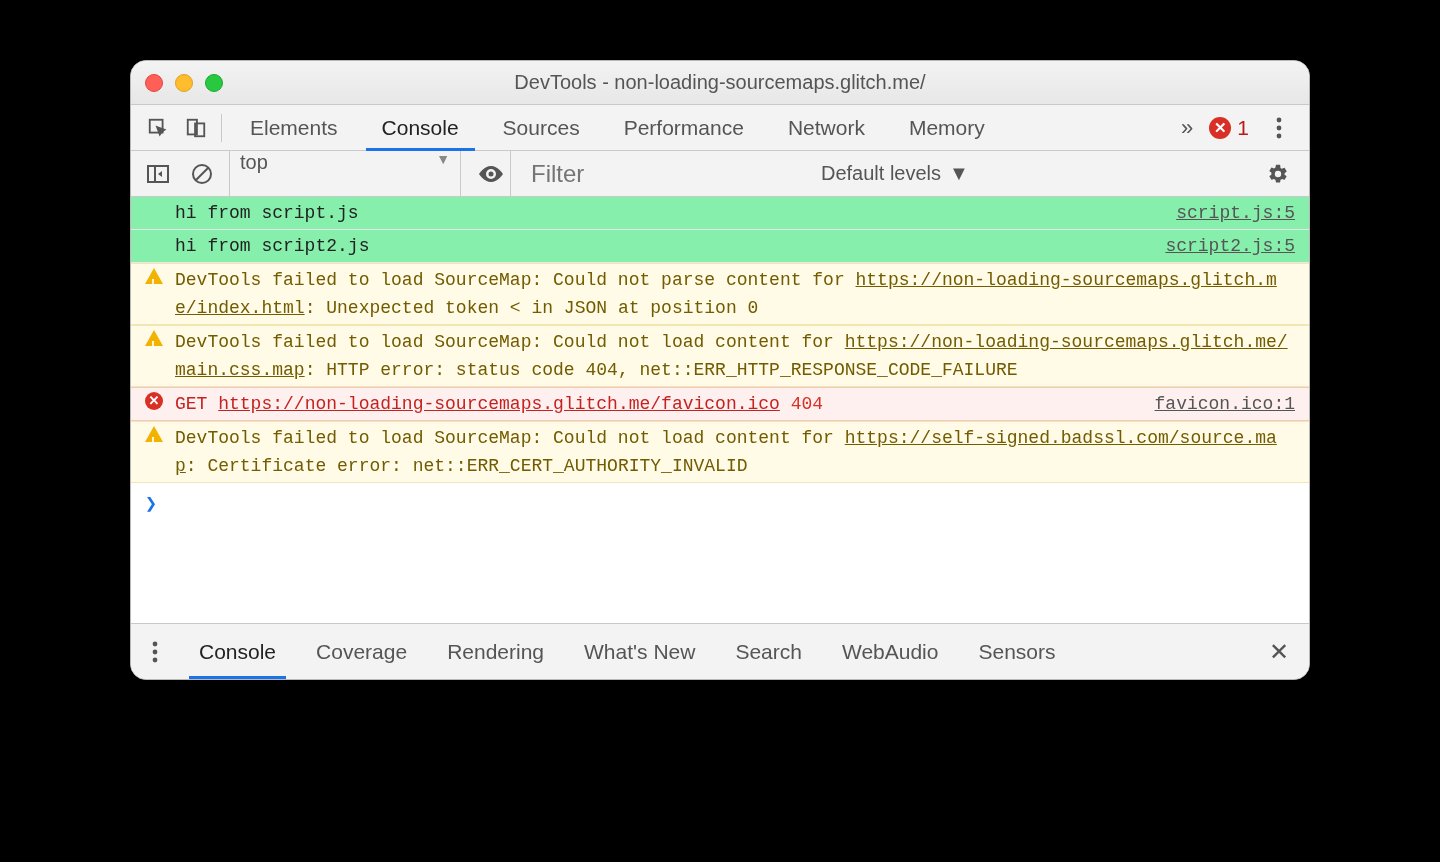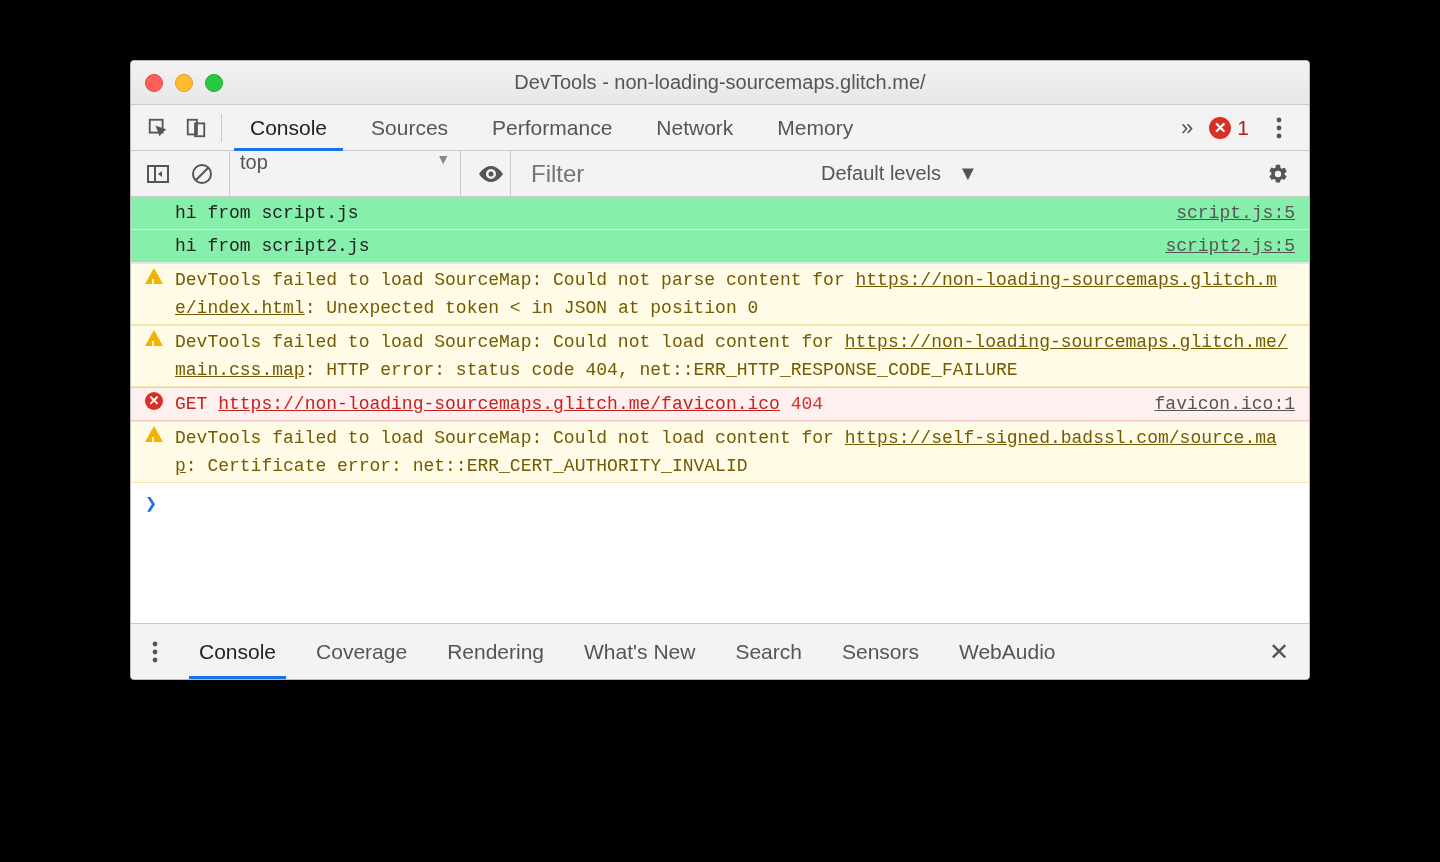--- a/index.html
+++ b/index.html
@@ -6,21 +6,21 @@
   body {
     background:#000;
     width:1440px; height:862px;
     font-family: -apple-system, BlinkMacSystemFont, "Helvetica Neue", Arial, sans-serif;
     display:flex; align-items:flex-start; justify-content:center;
     padding-top:60px;
   }
   .window {
     width:1180px; height:620px;
     background:#fff;
-    border-radius:4px;
+    border-radius:16px;
     box-shadow:0 30px 80px rgba(0,0,0,0.5), 0 0 1px rgba(0,0,0,0.4);
     overflow:hidden;
     display:flex; flex-direction:column;
     border:1px solid #b8b8b8;
   }
   
   .titlebar {
     height:44px;
     background:linear-gradient(#f3f3f3,#e7e7e7);
     border-bottom:1px solid #c9c9c9;
@@ -60,21 +60,21 @@
   .consolebar {
     height:46px; background:#f3f3f3; border-bottom:1px solid #c9c9c9;
     display:flex; align-items:center; padding:0 10px; gap:10px; font-size:20px; color:#555;
   }
   .cbtn {width:34px; height:34px; display:flex; align-items:center; justify-content:center; cursor:pointer;}
   .context {display:flex; align-items:flex-start; gap:6px; padding:0 10px; cursor:pointer; height:100%; flex:0 0 232px; border-right:1px solid #c9c9c9; border-left:1px solid #c9c9c9;}
   .context .tri{font-size:14px;color:#888;}
   .eye{width:40px; display:flex;align-items:center;justify-content:center; border-right:1px solid #c9c9c9; height:100%;}
   .filter {flex:0 0 280px; padding:0 10px;}
   .filter input{width:100%; border:none; background:transparent; font-size:24px; color:#333; outline:none;}
-  .levels{display:flex; align-items:center; gap:17px; cursor:pointer; padding:0 10px;}
+  .levels{display:flex; align-items:center; gap:8px; cursor:pointer; padding:0 10px;}
   .gear{margin-left:auto; padding:0 10px; cursor:pointer;}
   
   .logs { flex:1; overflow:auto; font-family: Menlo, Consolas, "Courier New", monospace; font-size:18px; line-height:28px;}
   .row { display:flex; border-bottom:1px solid #e8e8e8; padding:2px 14px 2px 44px; position:relative;}
   .row .ic { position:absolute; left:14px; top:4px; width:20px; height:20px;}
   .row .msg { flex:1; white-space:normal; word-break:break-all; }
   .row .src { color:#555; text-decoration:underline; cursor:pointer; white-space:nowrap; padding-left:20px;}
   .row.log { background:#86efac; color:#222;}
   .row.warn { background:#fffbe6; color:#725b00;}
   .row.warn { border-top:1px solid #f1e7b0; border-bottom:1px solid #f1e7b0;justify-content:flex-end;}
@@ -121,20 +121,21 @@
         </svg>
     </div>
     <div class="iconbtn">
       <svg width="22" height="22" viewBox="0 0 24 24" fill="none" stroke="#555" stroke-width="2">
           <rect x="3" y="3" width="10" height="16"></rect>
           <rect x="11" y="7" width="10" height="14"></rect>
         </svg>
     </div>
     <div class="sep"></div>
 
+    <div class="tab">Elements</div>
     <div class="tab active">Console</div>
     <div class="tab">Sources</div>
     <div class="tab">Performance</div>
     <div class="tab">Network</div>
     <div class="tab">Memory</div>
 
     <div class="right">
       <div class="chev">»</div>
       <div class="errbadge">
         <div class="circ">✕</div>
@@ -246,18 +247,18 @@
           <circle cx="3" cy="3" r="2.4"></circle>
           <circle cx="3" cy="11" r="2.4"></circle>
           <circle cx="3" cy="19" r="2.4"></circle>
         </svg>
     </div>
     <div class="dtab active">Console</div>
     <div class="dtab">Coverage</div>
     <div class="dtab">Rendering</div>
     <div class="dtab">What's New</div>
     <div class="dtab">Search</div>
+    <div class="dtab">WebAudio</div>
     <div class="dtab">Sensors</div>
-    <div class="dtab">WebAudio</div>
     <div class="close">✕</div>
   </div>
 
 </div>
 
 </body></html>

